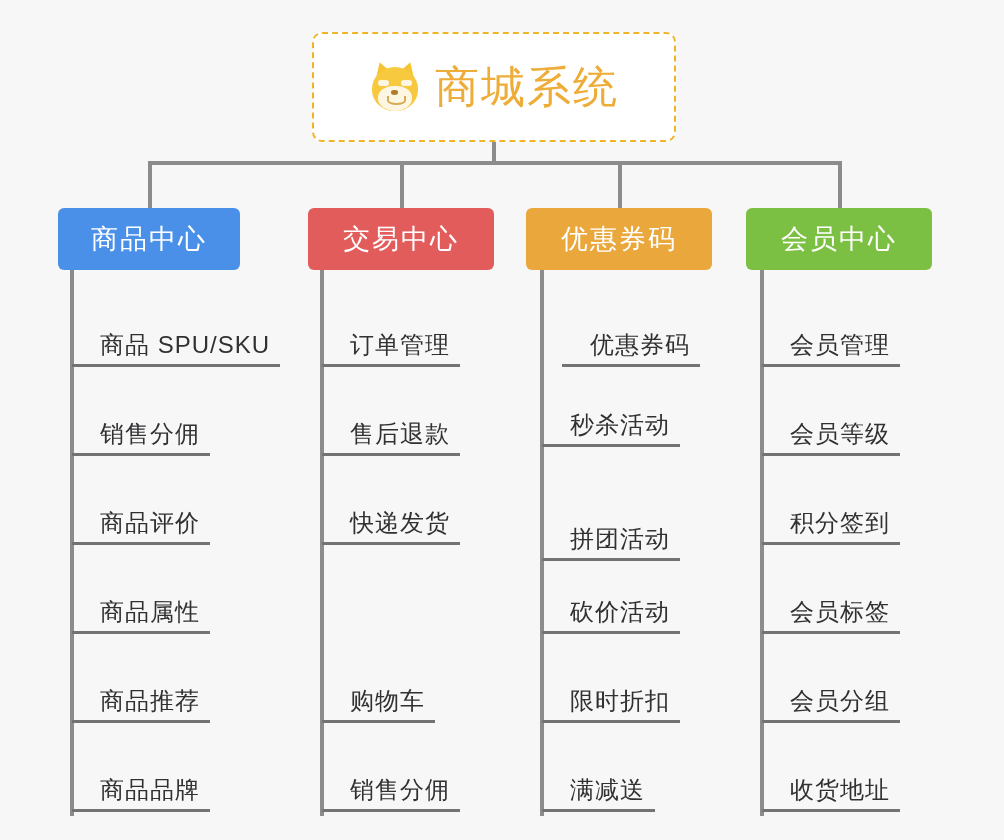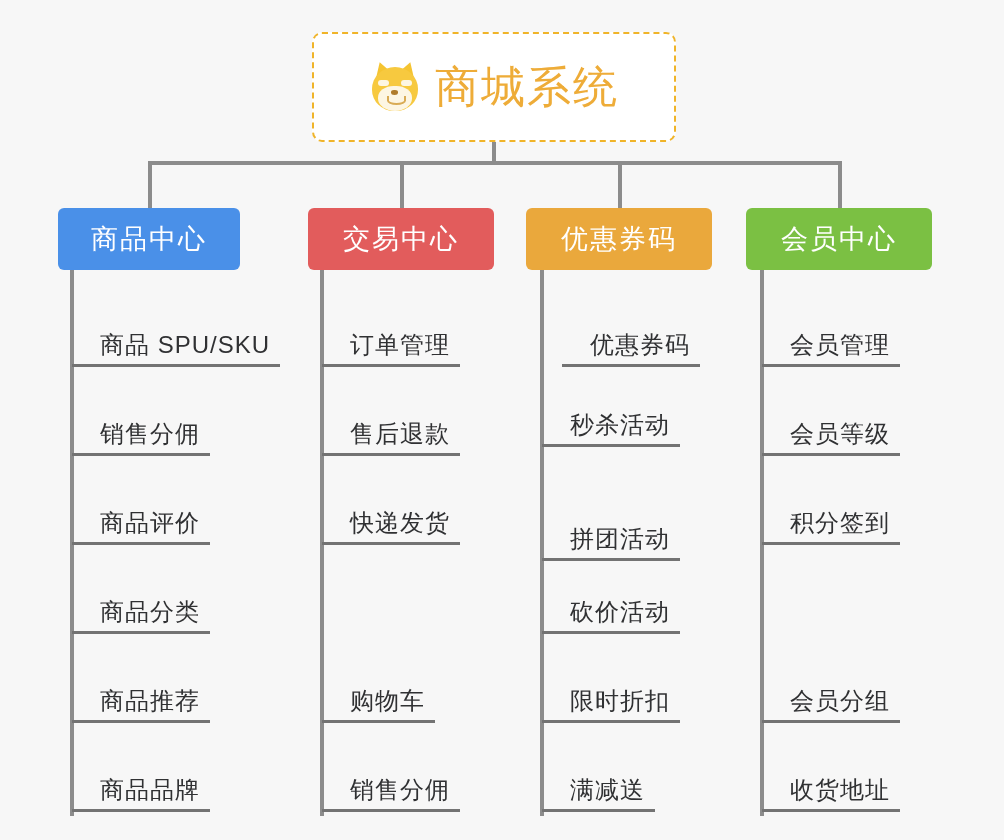--- a/index.html
+++ b/index.html
@@ -200,21 +200,21 @@
   <div class="leaf" style="left:72px; top:278px;">
       <div class="leaf-inner"><span class="leaf-label">商品 SPU/SKU</span></div>
     </div>
   <div class="leaf" style="left:72px; top:367px;">
       <div class="leaf-inner"><span class="leaf-label">销售分佣</span></div>
     </div>
   <div class="leaf" style="left:72px; top:456px;">
       <div class="leaf-inner"><span class="leaf-label">商品评价</span></div>
     </div>
   <div class="leaf" style="left:72px; top:545px;">
-      <div class="leaf-inner"><span class="leaf-label">商品分类</span></div>
+      <div class="leaf-inner"><span class="leaf-label">商品属性</span></div>
     </div>
   <div class="leaf" style="left:72px; top:634px;">
       <div class="leaf-inner"><span class="leaf-label">商品推荐</span></div>
     </div>
   <div class="leaf" style="left:72px; top:723px;">
       <div class="leaf-inner"><span class="leaf-label">商品品牌</span></div>
     </div>
 
   <div class="leaf" style="left:322px; top:278px;">
       <div class="leaf-inner"><span class="leaf-label">订单管理</span></div>
@@ -253,20 +253,23 @@
 
   <div class="leaf" style="left:762px; top:278px;">
       <div class="leaf-inner"><span class="leaf-label">会员管理</span></div>
     </div>
   <div class="leaf" style="left:762px; top:367px;">
       <div class="leaf-inner"><span class="leaf-label">会员等级</span></div>
     </div>
   <div class="leaf" style="left:762px; top:456px;">
       <div class="leaf-inner"><span class="leaf-label">积分签到</span></div>
     </div>
+  <div class="leaf" style="left:762px; top:545px;">
+      <div class="leaf-inner"><span class="leaf-label">会员标签</span></div>
+    </div>
   <div class="leaf" style="left:762px; top:634px;">
       <div class="leaf-inner"><span class="leaf-label">会员分组</span></div>
     </div>
   <div class="leaf" style="left:762px; top:723px;">
       <div class="leaf-inner"><span class="leaf-label">收货地址</span></div>
     </div>
 
 </div>
 
 </body></html>

